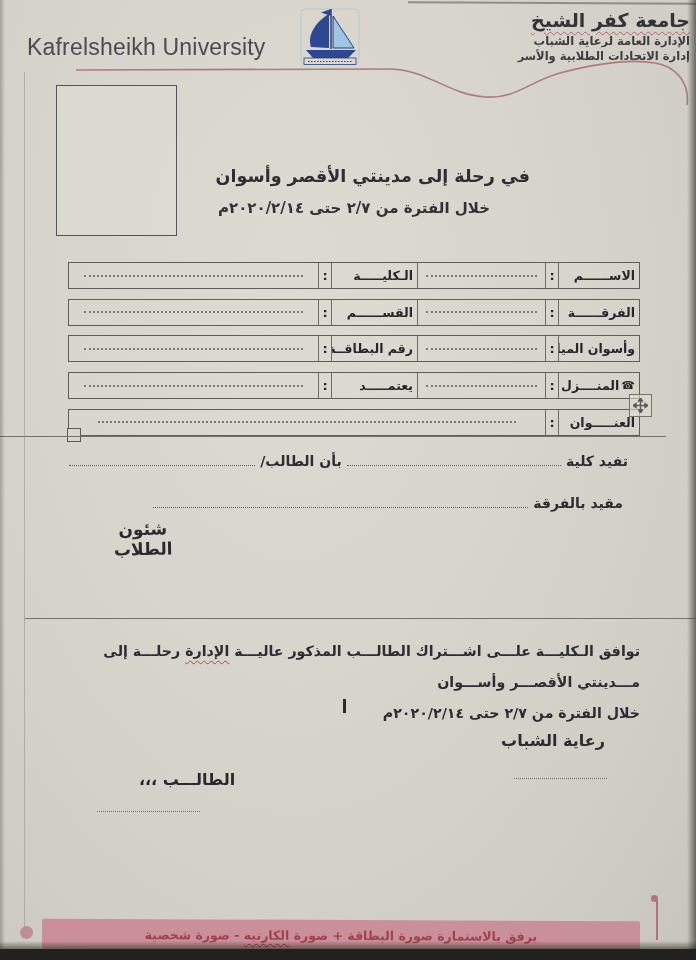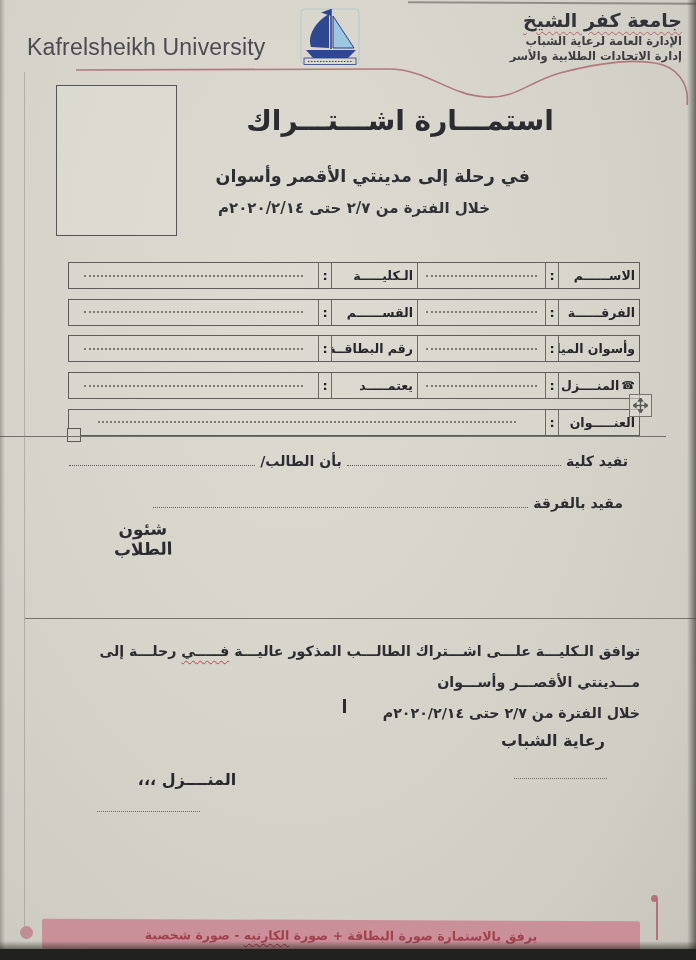--- a/index.html
+++ b/index.html
@@ -7,21 +7,21 @@
     position:relative;width:696px;height:960px;overflow:hidden;
     background:
       radial-gradient(ellipse at 42% 30%, #dcdad1 0%, #d6d4cb 45%, #cfcdc4 78%, #c6c4bb 100%);
     font-family:"DejaVu Sans", sans-serif;color:#2e2e33;
   }
   .abs{position:absolute;}
   .rtl{direction:rtl;}
   
   .uni-en{left:27px;top:34px;font-family:"Liberation Sans","DejaVu Sans",sans-serif;
     font-size:23px;letter-spacing:.2px;color:#4b4b51;font-weight:500;}
-  .hdr-ar{right:14px;top:8px;text-align:right;line-height:1.35;}
+  .hdr-ar{right:6px;top:8px;text-align:right;line-height:1.35;}
   .hdr-ar .big{font-size:19px;font-weight:bold;color:#33333a;
     text-decoration:underline wavy 1px #b0666e;text-underline-offset:4px;}
   .hdr-ar .small{font-size:11.5px;font-weight:bold;color:#3c3c42;}
   
   .photo{left:56px;top:85px;width:119px;height:149px;border:1.6px solid #54545a;
     background:rgba(224,222,213,.55);}
   
   .t-main{left:230px;top:104px;width:340px;text-align:center;font-size:28px;font-weight:bold;color:#2b2b31;}
   .t-sub1{left:178px;top:166px;width:352px;text-align:right;font-size:17.5px;font-weight:bold;color:#2e2e35;}
   .t-sub2{left:178px;top:199px;width:352px;text-align:center;font-size:15px;font-weight:bold;color:#313138;}
@@ -111,21 +111,20 @@
   </svg>
 
   <div class="abs hdr-ar rtl">
     <div class="big">جامعة كفر الشيخ</div>
     <div class="small">الإدارة العامة لرعاية الشباب</div>
     <div class="small">إدارة الاتحادات الطلابية والأسر</div>
   </div>
 
   <div class="abs photo"></div>
 
-  <div class="abs t-main rtl">استمـــارة اشـــتـــراك</div>
   <div class="abs t-sub1 rtl">في رحلة إلى مدينتي الأقصر وأسوان</div>
   <div class="abs t-sub2 rtl">خلال الفترة من ٢/٧ حتى ٢٠٢٠/٢/١٤م</div>
 
   <div class="abs table">
 
     <div class="trow">
       <div class="cell lbl w1">
           <span>الاســــــم</span>
         </div>
       <div class="cell colon">:</div>
@@ -229,29 +228,29 @@
     <span class="fill"></span>
   </div>
   <div class="abs cert2">
     <span>مقيد بالفرقة</span>
     <span class="fill"></span>
   </div>
   <div class="abs stu-affairs rtl">شئون الطلاب</div>
 
   <div class="abs approve">
     <span>توافق الـكليـــة علـــى اشـــتراك الطالـــب المذكور عاليـــة</span>
-    <span class="sp-err">فـــــي</span>
+    <span class="sp-err">الإدارة</span>
     <span>رحلـــة إلى مـــدينتي الأقصـــر وأســـوان</span>
     <br>
     <span>خلال الفترة من ٢/٧ حتى ٢٠٢٠/٢/١٤م</span>
   </div>
 
   <div class="abs youth">رعاية الشباب</div>
   <div class="abs sig-line sig1"></div>
-  <div class="abs approved">المنــــزل ،،،</div>
+  <div class="abs approved">الطالـــب ،،،</div>
   <div class="abs sig-line sig2"></div>
 
   <div class="abs banner">
     <span>يرفق بالاستمارة صورة البطاقة + صورة</span>&nbsp;
     <span class="sp-err">الكارنيه</span>&nbsp;
     <span>- صورة شخصية</span>
   </div>
 
   <div class="abs margin-line"></div>
   <div class="abs dot-pink"></div>

